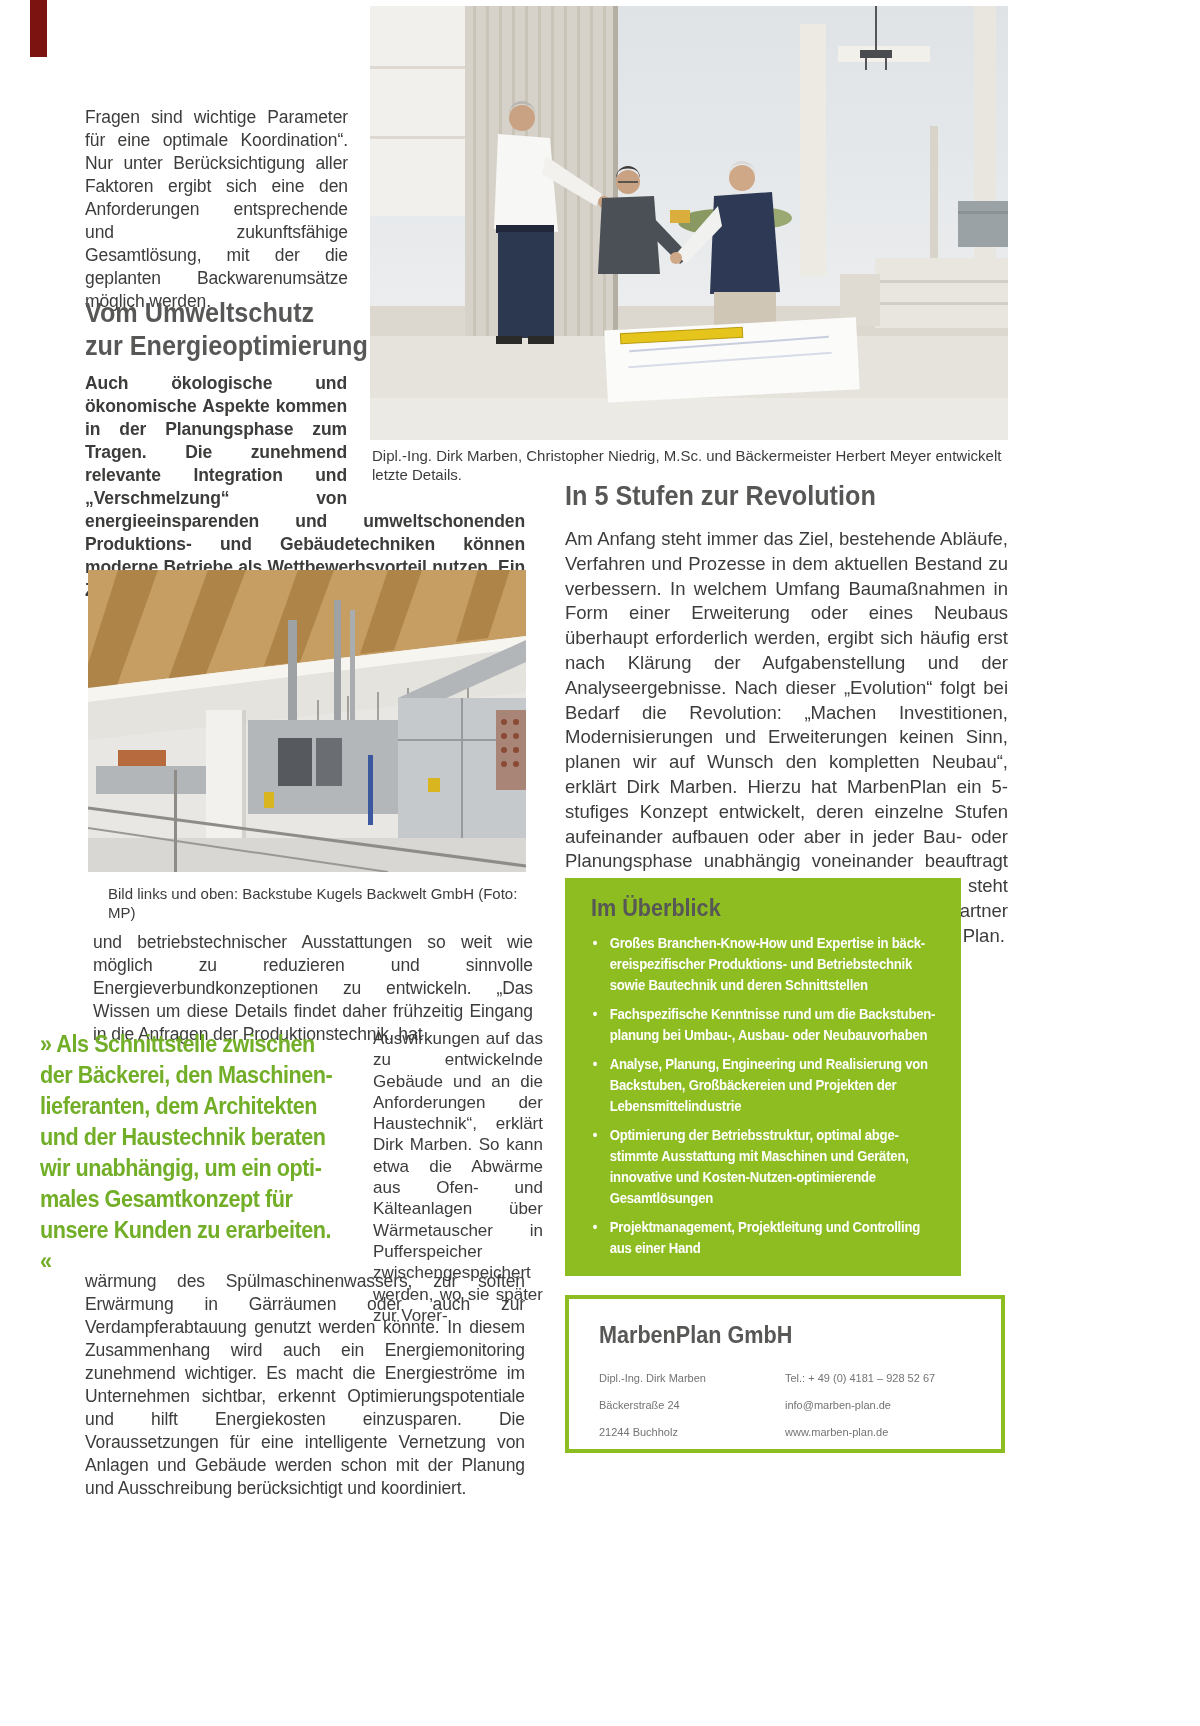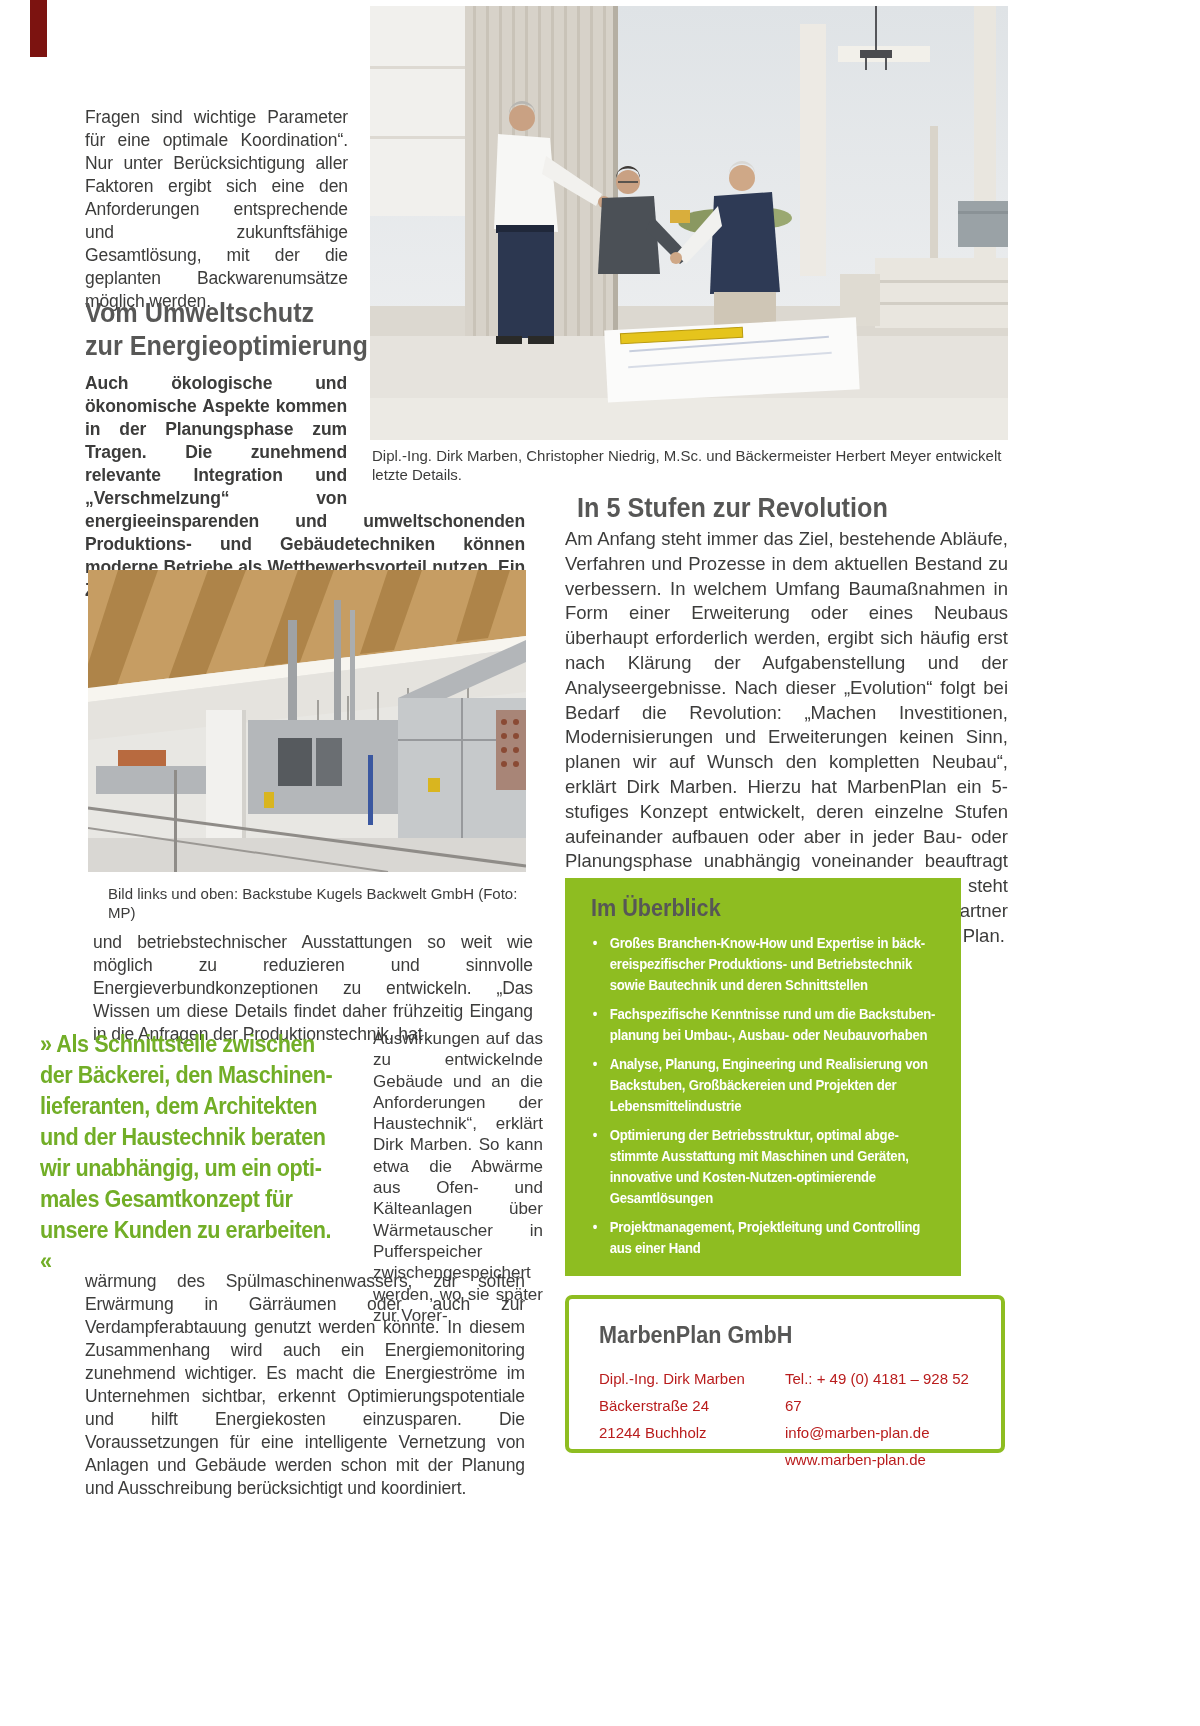--- a/index.html
+++ b/index.html
@@ -26,21 +26,21 @@
   .ov-list{list-style:none;margin:0 0 0 26px;padding:0;width:456px;
            transform:scaleX(0.85);transform-origin:0 0;}
   .ov-list li{position:relative;padding-left:22px;color:#ffffff;font-weight:bold;
               font-size:15.5px;line-height:21px;letter-spacing:-0.3px;white-space:pre-line;}
   .ov-list li::before{content:"\2022";position:absolute;left:2px;top:0;color:#ffffff;}
   .ov-list li + li{margin-top:8px;}
   .contact-box{width:440px;height:158px;box-sizing:border-box;border:4px solid #8ebd21;
                background:#ffffff;padding:22px 24px 18px 30px;}
   .company{font-weight:bold;color:#575756;font-size:24px;}
   .contact-grid{display:grid;grid-template-columns:186px 1fr;margin-top:16px;}
-  .contact-line{font-size:15px;line-height:27px;color:#b91c1c;}
+  .contact-line{font-size:11px;line-height:27px;color:#737373;}
 </style>
 </head>
 <body>
 
 <div class="page">
 
   <div class="abs corner-mark"></div>
 
   <p class="abs body-text p-std" style="left:85px;top:106px;width:263px;margin:0;">Fragen sind wichtige Parameter für eine optimale Koordination“. Nur unter Berücksichtigung aller Faktoren ergibt sich eine den Anforderungen entsprechende und zukunftsfähige Gesamtlösung, mit der die geplanten Backwarenumsätze möglich werden.</p>
 
@@ -138,21 +138,21 @@
         <rect x="236" y="318" width="252" height="72" fill="#fbfbfa"></rect>
         <line x1="260" y1="340" x2="460" y2="336" stroke="#c7cedd" stroke-width="2"></line>
         <line x1="258" y1="356" x2="462" y2="352" stroke="#d7dce6" stroke-width="2"></line>
         <rect x="252" y="322" width="122" height="10" fill="#e5c41c" stroke="#b99a0e" stroke-width="1"></rect>
       </g>
     </svg>
   </figure>
 
   <figcaption class="abs caption" style="left:372px;top:446px;width:636px;">Dipl.-Ing. Dirk Marben, Christopher Niedrig, M.Sc. und Bäckermeister Herbert Meyer entwickelt letzte Details.</figcaption>
 
-  <h2 class="abs" style="left:565px;top:480px;margin:12px;">
+  <h2 class="abs" style="left:565px;top:480px;margin:0;">
     <span class="cond heading h-right">In 5 Stufen zur Revolution</span>
   </h2>
 
   <p class="abs body-text p-right" style="left:565px;top:527px;width:443px;margin:0;">Am Anfang steht immer das Ziel, bestehende Abläufe, Verfahren und Prozesse in dem aktuellen Bestand zu verbessern. In welchem Umfang Baumaßnahmen in Form einer Erweiterung oder eines Neubaus überhaupt erforderlich werden, ergibt sich häufig erst nach Klärung der Aufgabenstellung und der Analyseergebnisse. Nach dieser „Evolution“ folgt bei Bedarf die Revolution: „Machen Investitionen, Modernisierungen und Erweiterungen keinen Sinn, planen wir auf Wunsch den kompletten Neubau“, erklärt Dirk Marben. Hierzu hat MarbenPlan ein 5-stufiges Konzept entwickelt, deren einzelne Stufen aufeinander aufbauen oder aber in jeder Bau- oder Planungsphase unabhängig voneinander beauftragt werden können. Für Ideen und Fragen steht MarbenPlan seinen Kunden als unabhängiger Partner gerne zur Seite. Denn jede Vision braucht einen Plan.</p>
 
   <div class="abs overview-box" style="left:565px;top:878px;">
     <div class="ov-title">
       <span class="cond">Im Überblick</span>
     </div>
     <ul class="ov-list">
@@ -166,21 +166,21 @@
 Lebensmittelindustrie</li>
       <li>Optimierung der Betriebsstruktur, optimal abge-
 stimmte Ausstattung mit Maschinen und Geräten,
 innovative und Kosten-Nutzen-optimierende
 Gesamtlösungen</li>
       <li>Projektmanagement, Projektleitung und Controlling
 aus einer Hand</li>
     </ul>
   </div>
 
-  <div class="abs contact-box" style="left:565px;top:1295px;border-radius:7px;">
+  <div class="abs contact-box" style="left:565px;top:1295px;">
     <div class="company">
       <span class="cond">MarbenPlan GmbH</span>
     </div>
     <div class="contact-grid">
       <div>
         <div class="contact-line">Dipl.-Ing. Dirk Marben</div>
         <div class="contact-line">Bäckerstraße 24</div>
         <div class="contact-line">21244 Buchholz</div>
       </div>
       <div>

